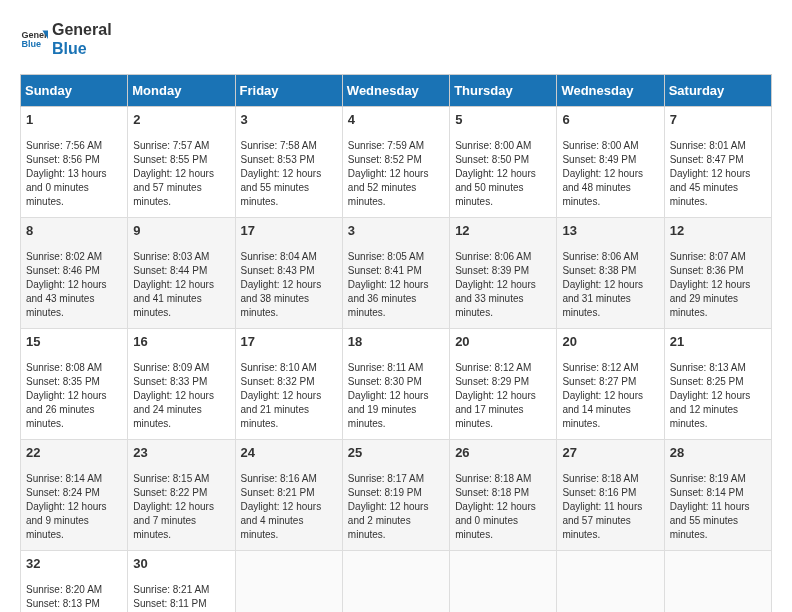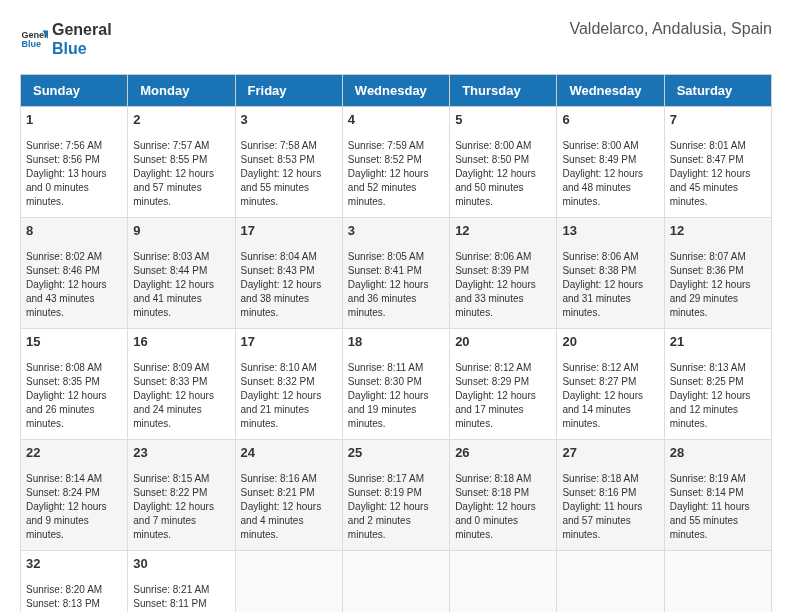--- a/index.html
+++ b/index.html
@@ -40,21 +40,21 @@
     table {
       width: 100%;
       border-collapse: collapse;
       table-layout: fixed;
     }
     thead tr th {
       background-color: #1a73b5;
       color: #fff;
       font-size: 13px;
       font-weight: bold;
-      padding: 8px 12px;
+      padding: 8px 4px;
       text-align: left;
       border: 1px solid #ccc;
     }
     tbody tr td {
       vertical-align: top;
       border: 1px solid #ddd;
       padding: 5px 5px 8px 5px;
       font-size: 10.5px;
       color: #333;
       background: #fff;
@@ -88,21 +88,20 @@
       <text x="2" y="18" font-size="13" font-weight="bold" fill="#333" font-family="Arial">General</text>
       <text x="2" y="32" font-size="13" font-weight="bold" fill="#1a73b5" font-family="Arial">Blue</text>
       <polygon points="32,8 40,8 40,20" fill="#1a73b5"></polygon>
     </svg>
     <div style="display:flex;flex-direction:column;line-height:1.2;">
       <span style="font-size:16px;font-weight:bold;color:#333;">General</span>
       <span style="font-size:16px;font-weight:bold;color:#1a73b5;">Blue</span>
     </div>
   </div>
   <div class="title-block">
-    <div class="location-title">Valdelarco, Andalusia, Spain</div>
   </div>
 </div>
 
 <table>
   <thead>
     <tr id="header-row">
     <th>Sunday</th>
         <th>Monday</th>
         <th>Friday</th>
         <th>Wednesday</th>

